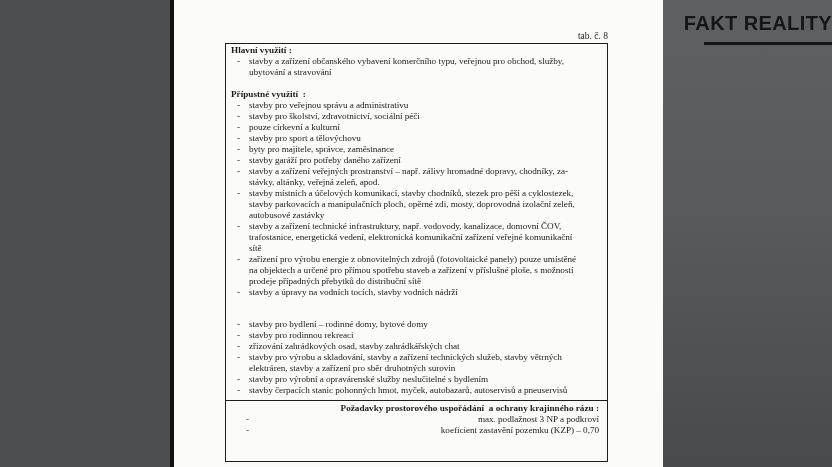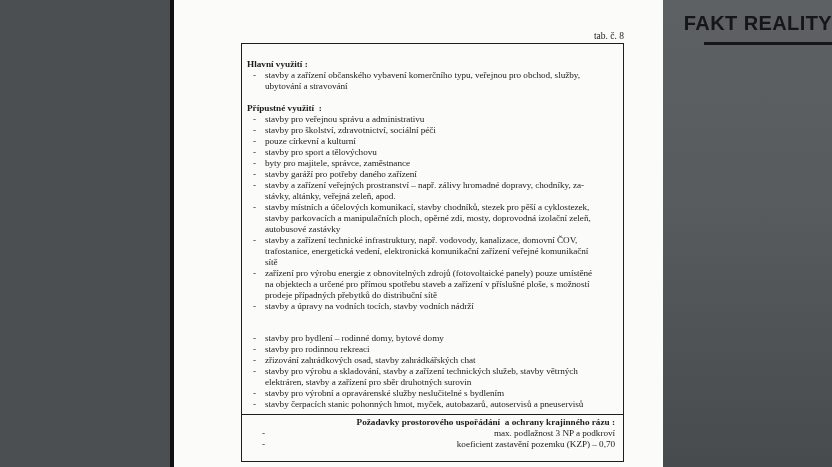--- a/index.html
+++ b/index.html
@@ -19,21 +19,21 @@
     width: 170px; height: 467px;
     background: var(--left-band, #4b4f52);
   }
   .page-edge {
     position: absolute; left: 170px; top: 0;
     width: 4px; height: 467px;
     background: #0f1112;
   }
   
   .page {
-    position: absolute; left: 190px; top: 0;
+    position: absolute; left: 174px; top: 0;
     width: 489px; height: 403px;
     background: var(--page, #fbfbfa);
     color: var(--ink, #1c1c1c);
   }
   .tab-label {
     position: absolute;
     top: 31px; right: 55px;
     font-size: 9.5px;
     line-height: 11px;
   }
@@ -53,21 +53,21 @@
     text-align: center;
     letter-spacing: 0.2px;
     white-space: pre;
     border-bottom: 1.6px solid #1e1e1e;
   }
   .sections {
     font-size: 9.2px;
     line-height: 11px;
   }
   .section { padding: 0 8px 0 4px; }
-  .section.none      { margin-top: 15px; }
+  .section.none      { margin-top: 1px; }
   .section.one-line  { margin-top: 11px; }
   .section.two-line  { margin-top: 21px; }
   .section.divider   {
     margin-top: 4px;
     border-top: 1.6px solid #1e1e1e;
     padding-top: 2px;
     text-align: right;
   }
   .heading {
     font-weight: bold;

